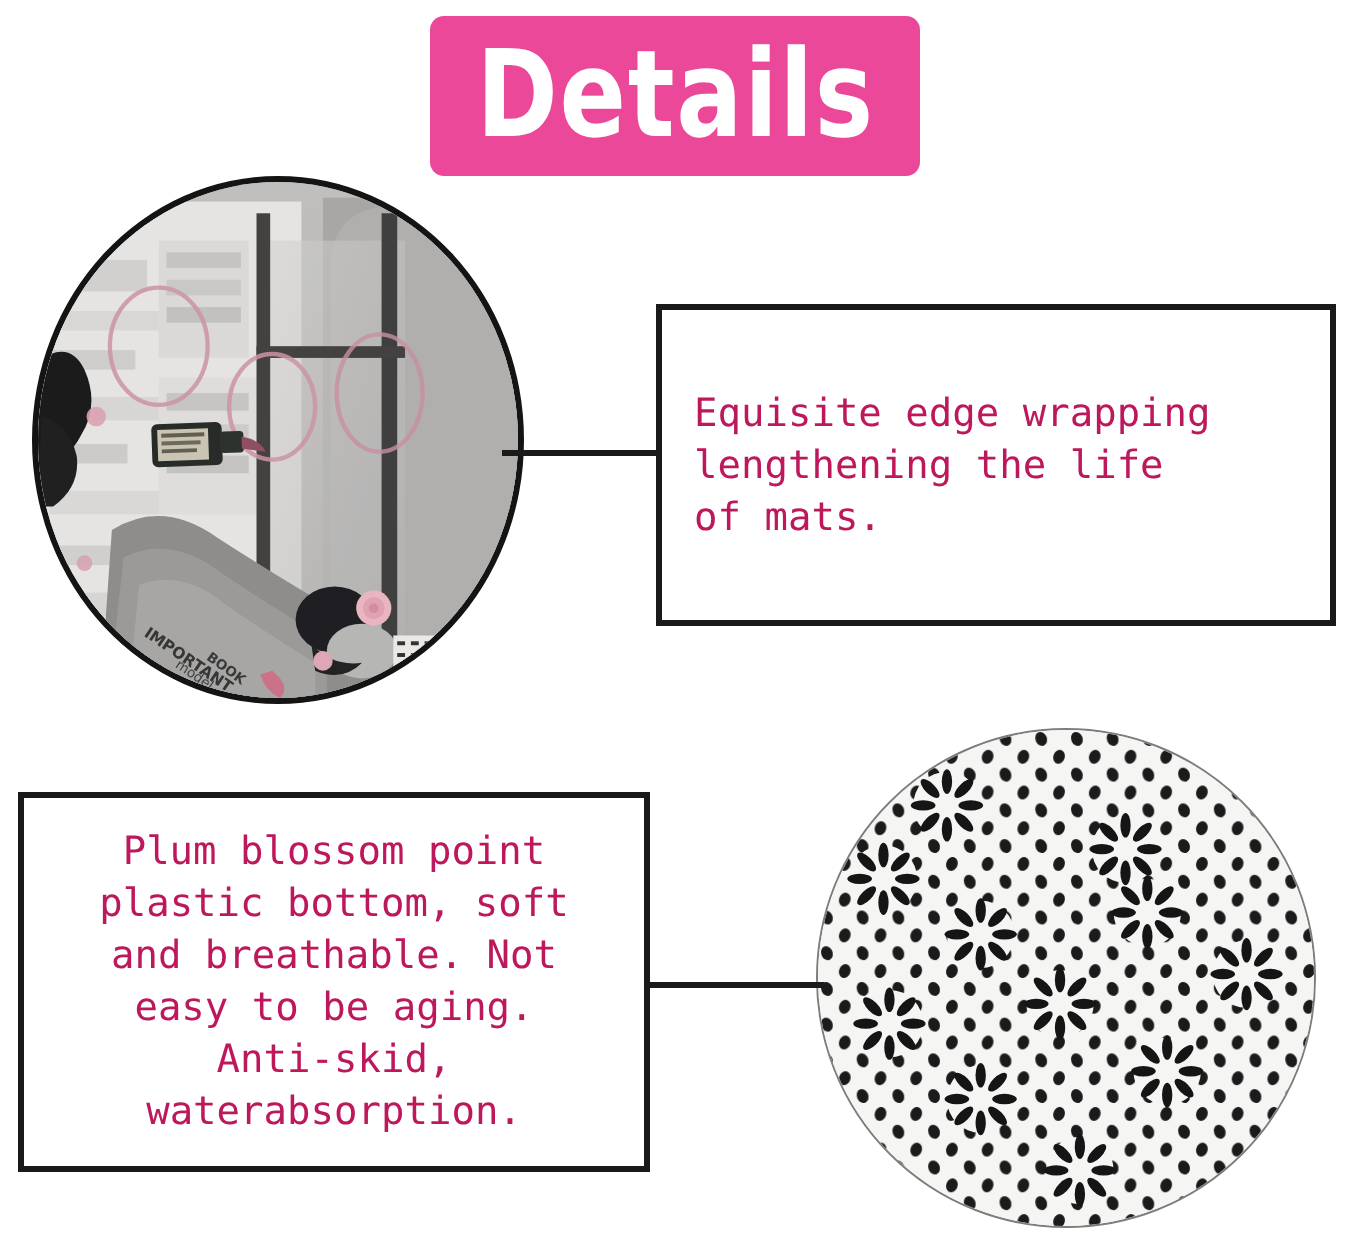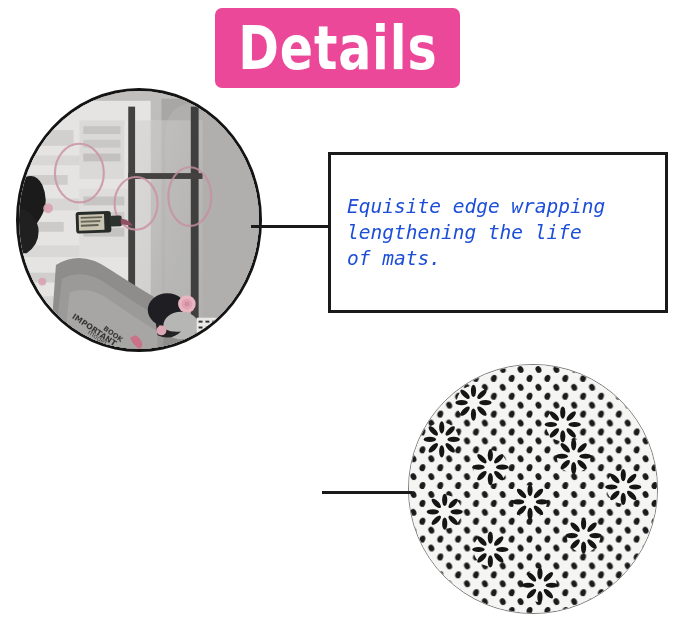--- a/index.html
+++ b/index.html
@@ -100,26 +100,25 @@
     width: 316px;
     height: 190px;
     justify-content: center;
   }
   #callout-bottom .callout-text {
     text-align: center;
     font-size: 19.5px;
     line-height: 26px;
   }
   .callout-text {
-    color: #1d4ed8;
+    color: #be185d;
     font-family: "DejaVu Sans Mono", monospace;
     letter-spacing: 0px;
     white-space: pre-line;
     width: 100%;
-    font-style: italic;
   }
 
   
   .connector {
     position: absolute;
     background: #1a1a1a;
     height: 3px;
   }
   #connector-top {
     left: 251px;
@@ -302,17 +301,25 @@
       </g>
     </svg>
   </div>
 
   <div id="callout-top" class="callout-box">
     <div class="callout-text">Equisite edge wrapping
 lengthening the life
 of mats.</div>
   </div>
 
+  <div id="callout-bottom" class="callout-box">
+    <div class="callout-text">Plum blossom point
+plastic bottom, soft
+and breathable. Not
+easy to be aging.
+Anti-skid,
+waterabsorption.</div>
+  </div>
 
   <div id="connector-top" class="connector"></div>
   <div id="connector-bottom" class="connector"></div>
 
 </div>
 
 </body></html>

